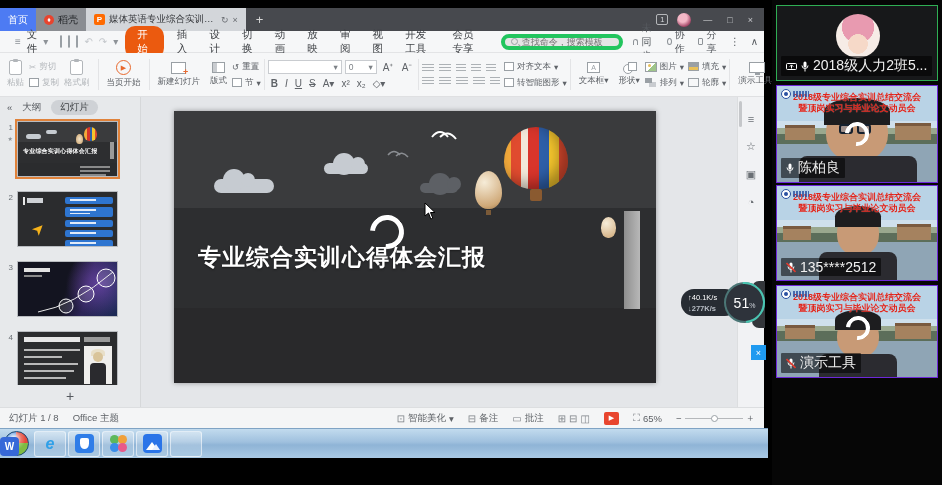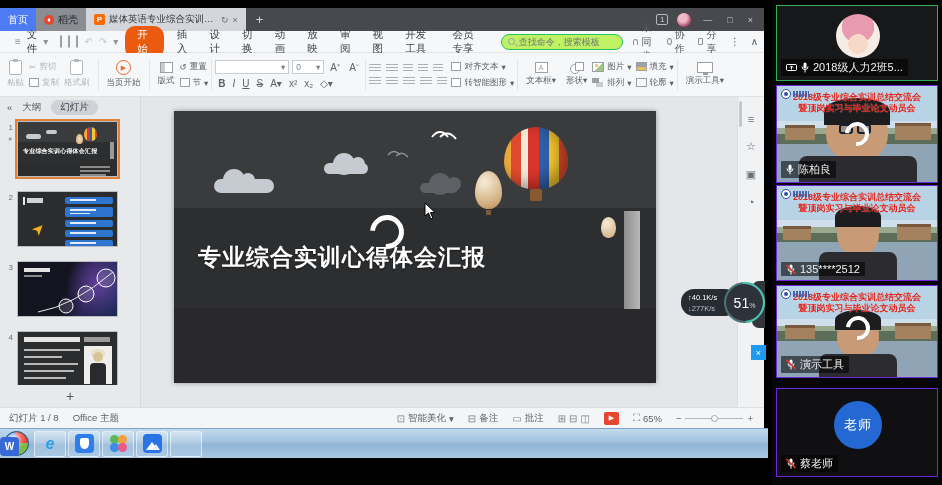--- a/index.html
+++ b/index.html
@@ -28,21 +28,21 @@
 
   
   .menubar{height:22px;background:#f6f7f8;border-bottom:1px solid #e3e4e6;display:flex;align-items:center;font-size:10.5px;color:#3f4246;padding:0 6px;}
   .file-btn{display:flex;align-items:center;gap:3px;padding:0 6px;}
   .mi-sq{width:10px;height:10px;border:1px solid #9aa0a5;border-radius:1px;position:relative;}
   .mi-sq::after{content:"";position:absolute;left:1px;right:1px;top:3px;border-top:1px solid #9aa0a5;}
   .mi-glyph{color:#8e9398;font-size:10px;padding:0 3px;}
   .mi-glyph.dim{color:#c3c7cb;}
   .menu-item{padding:0 9px;color:#3f4246;}
   .menu-item.active{background:#eb5a0f;color:#fff;border-radius:10px;padding:2px 12px;margin:0 4px;}
-  .searchbox{display:flex;align-items:center;gap:4px;width:122px;height:16px;border:1px solid #22c55e;background:#bef264;border-radius:9px;margin:0 10px;padding:0 6px;}
+  .searchbox{display:flex;align-items:center;gap:4px;width:122px;height:16px;border:4px solid #22c55e;background:#e5e5e5;border-radius:9px;margin:0 10px;padding:0 6px;}
   .ico-search{width:7px;height:7px;border:1px solid #9aa0a5;border-radius:50%;position:relative;flex:none;}
   .ico-search::after{content:"";position:absolute;left:6px;top:6px;width:3px;border-top:1px solid #9aa0a5;transform:rotate(45deg);}
   .searchbox input{border:none;background:transparent;outline:none;font-size:9px;color:#6b7075;width:100px;font-family:"Liberation Sans",sans-serif;}
   .menu-right{margin-left:auto;display:flex;align-items:center;gap:11px;color:#55595e;font-size:10px;}
   .mr-item{display:flex;align-items:center;gap:3px;}
   .ico-cloud{width:10px;height:6px;border:1px solid #8e9398;border-radius:5px 5px 0 0;border-bottom:none;}
   .ico-person{width:7px;height:7px;border:1px solid #8e9398;border-radius:50%;}
   .ico-share{width:8px;height:7px;border:1px solid #8e9398;border-radius:1px;}
 
   
@@ -184,42 +184,42 @@
   .spk{width:0;height:0;border-top:4px solid transparent;border-bottom:4px solid transparent;border-right:6px solid #23415e;position:relative;}
   .bars{display:flex;align-items:flex-end;gap:1px;}
   .bars i{width:2px;background:#23415e;display:block;}
   .clock{font-size:8.5px;line-height:10px;text-align:right;color:#10263c;}
   .desk-strip{width:9px;height:30px;margin-left:5px;border-left:1px solid #6f93b5;background:linear-gradient(90deg,#b9d5ec,#d6e8f6);}
 
   
   .meeting{position:absolute;left:772px;top:0;width:170px;height:485px;background:#060606;}
   .tile{position:absolute;left:4px;width:162px;background:#17181a;border:1px solid #6d28d9;overflow:hidden;}
   .tile.speaking{border:1px solid #2fae54;}
-  .namebar{position:absolute;left:4px;bottom:4px;display:flex;align-items:center;gap:4px;background:rgba(0,0,0,.55);padding:1px 5px;font-size:11px;color:#f0f0f0;border-radius:1px;white-space:nowrap;z-index:5;}
+  .namebar{position:absolute;left:4px;bottom:4px;display:flex;align-items:center;gap:4px;background:rgba(0,0,0,.55);padding:1px 5px;font-size:14px;color:#f0f0f0;border-radius:1px;white-space:nowrap;z-index:5;}
   .campus{position:absolute;inset:0;background:linear-gradient(#b9d3e6 0 36%,#cfe0ec 36% 44%,#9aa88e 44% 50%,#5c6e5a 50% 60%,#8fa5b5 60% 100%);}
   .bld{position:absolute;background:#a5825f;}
   .bld::before{content:"";position:absolute;left:0;right:0;top:-3px;height:3px;background:#7a5a3f;}
   .banner{position:absolute;left:0;right:0;top:6px;text-align:center;font-size:9px;font-weight:bold;color:#e0241b;line-height:11px;z-index:2;text-shadow:0 0 1px rgba(255,255,255,.4);}
   .unilogo{position:absolute;left:4px;top:3px;display:flex;align-items:center;gap:2px;z-index:3;}
   .uniseal{width:10px;height:10px;border-radius:50%;border:1px solid #2a4fa0;background:#fff;position:relative;}
   .uniseal::after{content:"";position:absolute;left:2px;top:2px;width:4px;height:4px;border-radius:50%;background:#2a4fa0;}
   .unitext{width:16px;height:6px;background:repeating-linear-gradient(90deg,#2a4fa0 0 2px,transparent 2px 3px);opacity:.8;}
   .head{position:absolute;border-radius:50% 50% 46% 46%;background:#c89a76;z-index:1;}
   .head::before{content:"";position:absolute;left:-2px;right:-2px;top:-4px;height:45%;border-radius:50% 50% 0 0;background:#1d1d1f;}
   .body{position:absolute;border-radius:8px 8px 0 0;background:#2b2b30;z-index:1;}
   .glasses{position:absolute;z-index:2;display:flex;gap:4px;}
   .glasses i{width:14px;height:10px;border:2px solid #15202e;border-radius:3px;background:rgba(90,130,180,.35);}
   .tile-spin{position:absolute;width:24px;height:24px;border-width:4px;z-index:4;}
   .avatar-big{position:absolute;left:59px;top:8px;width:44px;height:44px;border-radius:50%;background:radial-gradient(circle at 50% 68%,#f6d9c8 0 26%,transparent 27%),radial-gradient(circle at 50% 30%,#e89ab0 0 42%,transparent 43%),#f6ece6;}
   .avatar-teacher{position:absolute;left:57px;top:12px;width:48px;height:48px;border-radius:50%;background:#2468d4;color:#fff;font-size:13px;display:flex;align-items:center;justify-content:center;letter-spacing:1px;}
 
   
   .pulltab{position:absolute;left:752px;top:281px;width:13px;height:47px;background:#33363a;border-radius:7px 0 0 7px;color:#d8d8d8;display:flex;align-items:center;justify-content:center;font-size:9px;z-index:50;}
   .speedtip{position:absolute;left:681px;top:289px;width:57px;height:27px;background:#272c33;border-radius:13px;color:#fff;font-size:7.5px;line-height:11px;display:flex;flex-direction:column;justify-content:center;padding:0 7px;z-index:55;}
-  .speedtip .dn{color:#b8bec6;}
+  .speedtip .dn{color:#b8bec6;font-weight:bold;}
   .ball{position:absolute;left:724px;top:282px;width:41px;height:41px;border-radius:50%;background:#2e333b;border:2px solid rgba(110,200,190,.45);color:#fff;display:flex;align-items:baseline;justify-content:center;padding-top:11px;font-size:14px;z-index:60;}
   .ball::before{content:"";position:absolute;inset:-2px;border-radius:50%;border:2px solid transparent;border-top-color:#49c5b1;border-right-color:#49c5b1;transform:rotate(40deg);}
   .ball .unit{font-size:7px;color:#cfd4da;}
   .adclose{position:absolute;left:751px;top:345px;width:15px;height:15px;background:#1e9af0;color:#fff;font-size:9px;display:flex;align-items:center;justify-content:center;z-index:40;}
   .cursor{position:absolute;left:424px;top:202px;z-index:100;}
 </style>
 </head>
 <body>
 
 <div class="screen">
@@ -314,20 +314,24 @@
       <div class="bigbtn dim">
           <span class="ico-clip"></span>
           <span>格式刷</span>
         </div>
       <div class="rsep"></div>
       <div class="bigbtn">
           <span class="ico-playc">▶</span>
           <span>当页开始</span>
         </div>
       <div class="rsep"></div>
+      <div class="bigbtn">
+          <span class="ico-slide"></span>
+          <span>新建幻灯片</span>
+        </div>
       <div class="bigbtn">
           <span class="ico-layout"></span>
           <span>版式</span>
         </div>
       <div class="smallcol">
         <span class="smallbtn">
             <span>↺</span>
             <span>重置</span>
           </span>
         <span class="smallbtn">
@@ -721,34 +725,20 @@
         <svg width="10" height="11">
             <rect x="3.5" y="0.5" width="3" height="6" rx="1.5" fill="#fff"></rect>
             <path d="M2 4.5 a3 3 0 0 0 6 0" stroke="#fff" fill="none"></path>
             <line x1="5" y1="8" x2="5" y2="10.5" stroke="#fff"></line>
             <line x1="0.5" y1="1" x2="9.5" y2="10" stroke="#e03b2f" stroke-width="1.6"></line>
           </svg>
         <span>演示工具</span>
       </div>
     </div>
 
-    <div class="tile" style="top:388px;height:89px;background:#101013;">
-      <div class="avatar-teacher">
-          <span>老师</span>
-        </div>
-      <div class="namebar">
-        <svg width="10" height="11">
-            <rect x="3.5" y="0.5" width="3" height="6" rx="1.5" fill="#fff"></rect>
-            <path d="M2 4.5 a3 3 0 0 0 6 0" stroke="#fff" fill="none"></path>
-            <line x1="5" y1="8" x2="5" y2="10.5" stroke="#fff"></line>
-            <line x1="0.5" y1="1" x2="9.5" y2="10" stroke="#e03b2f" stroke-width="1.6"></line>
-          </svg>
-        <span>蔡老师</span>
-      </div>
-    </div>
   </div>
 
   <div class="pulltab">›</div>
   <div class="speedtip">
     <span class="up">↑40.1K/s</span>
     <span class="dn">↓277K/s</span>
   </div>
   <div class="ball">
     <span>51</span>
       <span class="unit">%</span>

